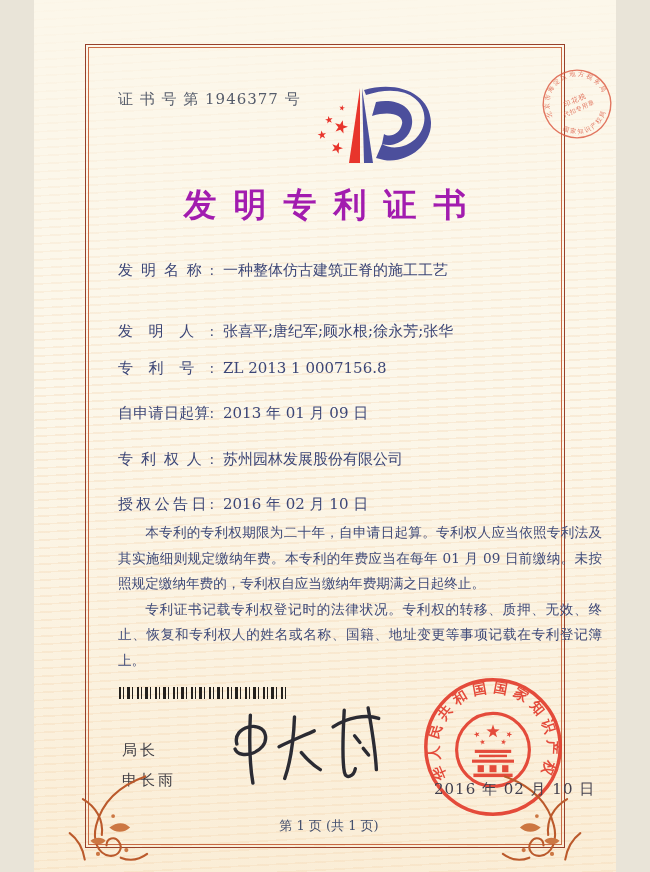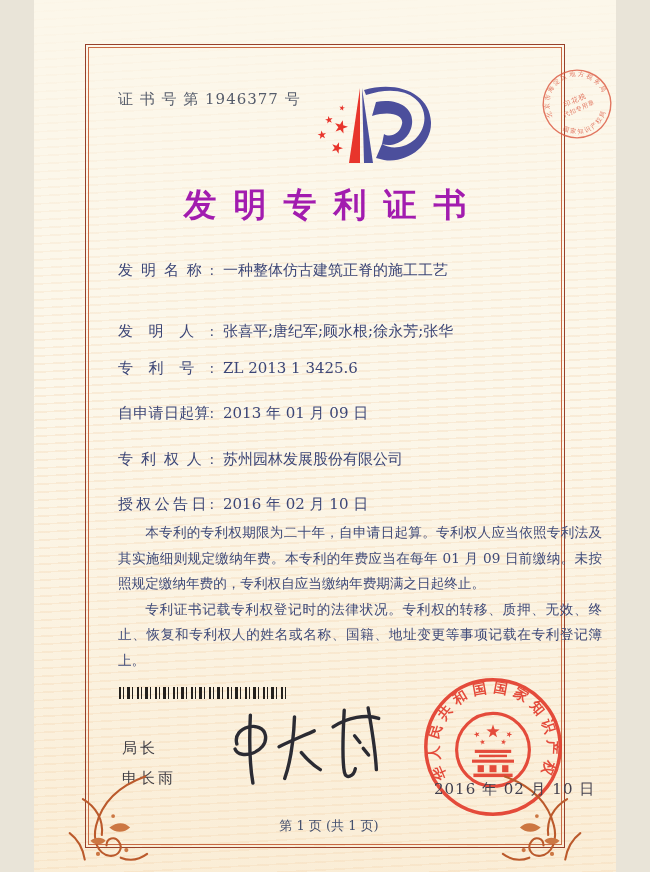--- a/index.html
+++ b/index.html
@@ -29,21 +29,21 @@
   .r1{top:0px}.r2{top:61px}.r3{top:98px}.r4{top:143px}.r5{top:189px}.r6{top:234px}
   .body{ position:absolute; left:84px; top:520px; width:484px;
     font-size:13.6px; line-height:25.5px; color:#3f4a79;}
   .body p{ margin:0; text-indent:2em; text-align:justify;}
   .barcode{ position:absolute; left:85px; top:687px; width:167px; height:12px;
     background:repeating-linear-gradient(90deg,
       #23201d 0 2px, transparent 2px 4px,
       #23201d 4px 5px, transparent 5px 8px,
       #23201d 8px 11px, transparent 11px 13px,
       #23201d 13px 14px, transparent 14px 18px);}
-  .director{ position:absolute; left:88px; top:735px; font-size:15px; color:#3e3d44; letter-spacing:3px; line-height:30px;font-family:Liberation Mono, monospace;}
+  .director{ position:absolute; left:88px; top:735px; font-size:15px; color:#3e3d44; letter-spacing:3px; line-height:30px;}
   .director div{margin:0;}
   .signature{ position:absolute; left:188px; top:700px; color:#2b2b33;}
   .seal-main{ position:absolute; left:389px; top:677px; color:#e23a2a; opacity:.9;}
   .seal-date{ position:absolute; left:400px; top:780px; font-size:15px; color:#413f4e; letter-spacing:1px; z-index:3;}
   .footer{ position:absolute; left:0; right:0; top:817px; text-align:center; font-size:13px; color:#44506e;padding-left:8px;}
   .corner{ position:absolute; z-index:2; }
   .corner-bl{ left:30px; top:768px; }
   .corner-br{ right:30px; top:768px; transform:scaleX(-1); }
   svg text{ font-family:"DejaVu Serif","Liberation Serif",serif; }
 </style>
@@ -128,21 +128,21 @@
   <h1 class="title">发明专利证书</h1>
 
   <div class="fields">
     <div class="frow r1">
       <span class="flabel">发明名称:</span><span class="fvalue">一种整体仿古建筑正脊的施工工艺</span>
     </div>
     <div class="frow r2">
       <span class="flabel">发明人:</span><span class="fvalue">张喜平;唐纪军;顾水根;徐永芳;张华</span>
     </div>
     <div class="frow r3">
-      <span class="flabel">专利号:</span><span class="fvalue">ZL 2013 1 3425.6</span>
+      <span class="flabel">专利号:</span><span class="fvalue">ZL 2013 1 0007156.8</span>
     </div>
     <div class="frow r4">
       <span class="flabel">自申请日起算:</span><span class="fvalue">2013 年 01 月 09 日</span>
     </div>
     <div class="frow r5">
       <span class="flabel">专利权人:</span><span class="fvalue">苏州园林发展股份有限公司</span>
     </div>
     <div class="frow r6">
       <span class="flabel">授权公告日:</span><span class="fvalue">2016 年 02 月 10 日</span>
     </div>

